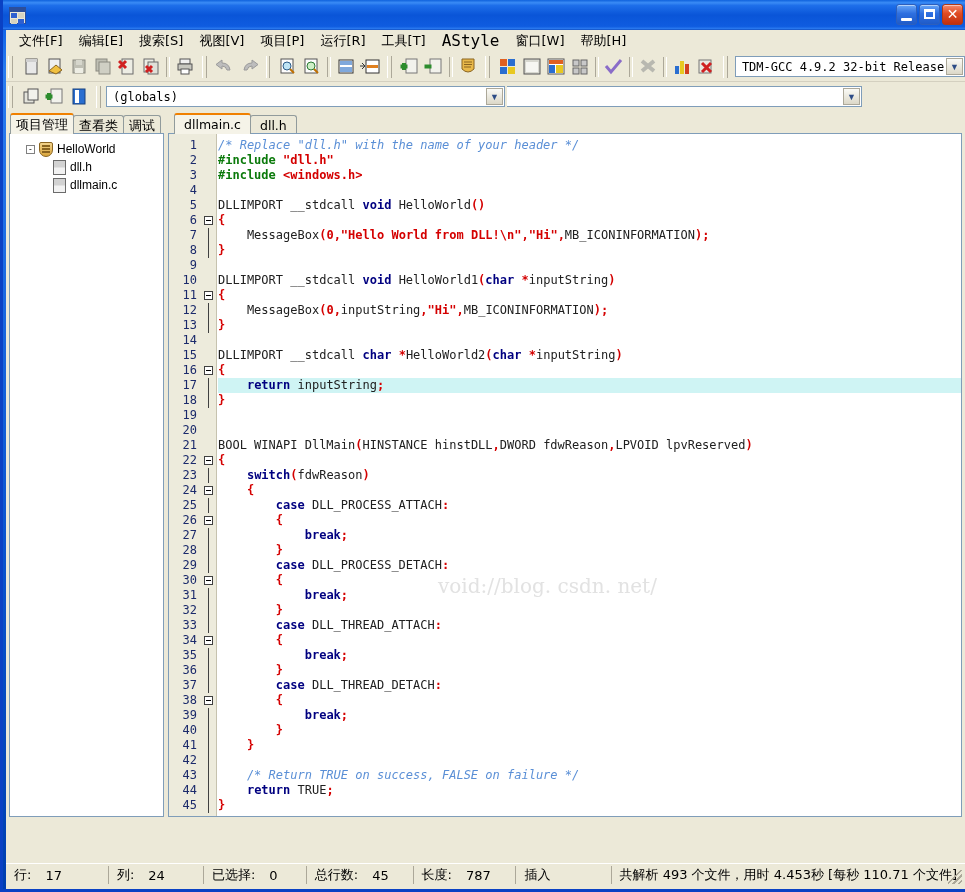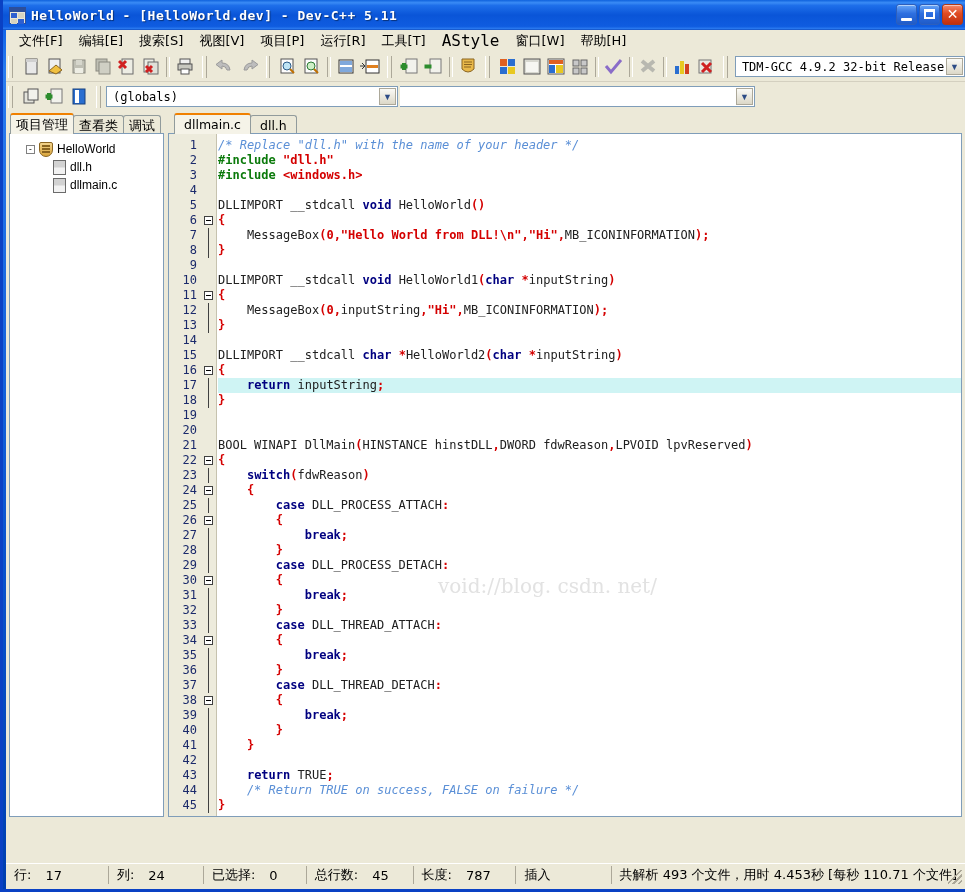--- a/index.html
+++ b/index.html
@@ -264,21 +264,20 @@
 <div class="app">
 
   <div class="titlebar">
     <div class="tb-icon">
       <span class="cap"></span>
         <span class="q q1"></span>
         <span class="q q2"></span>
         <span class="q q3"></span>
         <span class="q q4"></span>
     </div>
-    <div class="title-text">HelloWorld - [HelloWorld.dev] - Dev-C++ 5.11</div>
     <div class="win-btns">
       <div class="wb min">
           <span class="g"></span>
         </div>
       <div class="wb max">
           <span class="g"></span>
         </div>
       <div class="wb close">
           <span class="g">✕</span>
         </div>
@@ -499,21 +498,21 @@
             </svg>
         </div>
         <div class="tbtn">
           <svg width="20" height="17">
               <rect x="4" y="1" width="12" height="15" fill="#2A6ED0" stroke="#17417F"></rect>
               <rect x="6" y="2" width="4" height="13" fill="#FFF"></rect>
             </svg>
         </div>
       </div>
       <div class="tgrip"></div>
-      <div class="combo" style="width:292px;margin-left:2px;">
+      <div class="combo" style="width:399px;margin-left:2px;">
         <div class="ctext">(globals)</div>
         <div class="carrow">▼</div>
       </div>
       <div class="combo" style="width:355px;margin-left:2px;border-left:none;">
         <div class="ctext"></div>
         <div class="carrow">▼</div>
       </div>
     </div>
 
     <div class="main">
@@ -756,22 +755,22 @@
                 <div class="ln"><span class="id">        </span><span class="kw">case</span><span class="id"> DLL_THREAD_ATTACH</span><span class="sym">:</span></div>
                 <div class="ln"><span class="id">        </span><span class="sym">{</span></div>
                 <div class="ln"><span class="id">            </span><span class="kw">break</span><span class="sym">;</span></div>
                 <div class="ln"><span class="id">        </span><span class="sym">}</span></div>
                 <div class="ln"><span class="id">        </span><span class="kw">case</span><span class="id"> DLL_THREAD_DETACH</span><span class="sym">:</span></div>
                 <div class="ln"><span class="id">        </span><span class="sym">{</span></div>
                 <div class="ln"><span class="id">            </span><span class="kw">break</span><span class="sym">;</span></div>
                 <div class="ln"><span class="id">        </span><span class="sym">}</span></div>
                 <div class="ln"><span class="id">    </span><span class="sym">}</span></div>
                 <div class="ln">&nbsp;</div>
+                <div class="ln"><span class="cmt">    /* Return TRUE on success, FALSE on failure */</span></div>
                 <div class="ln"><span class="id">    </span><span class="kw">return</span><span class="id"> TRUE</span><span class="sym">;</span></div>
-                <div class="ln"><span class="cmt">    /* Return TRUE on success, FALSE on failure */</span></div>
                 <div class="ln"><span class="sym">}</span></div>
               </div>
             <div class="watermark">void://blog. csdn. net/</div>
           </div>
         </div>
       </div>
     </div>
 
     <div class="bottomarea">
       <div class="btabs">

